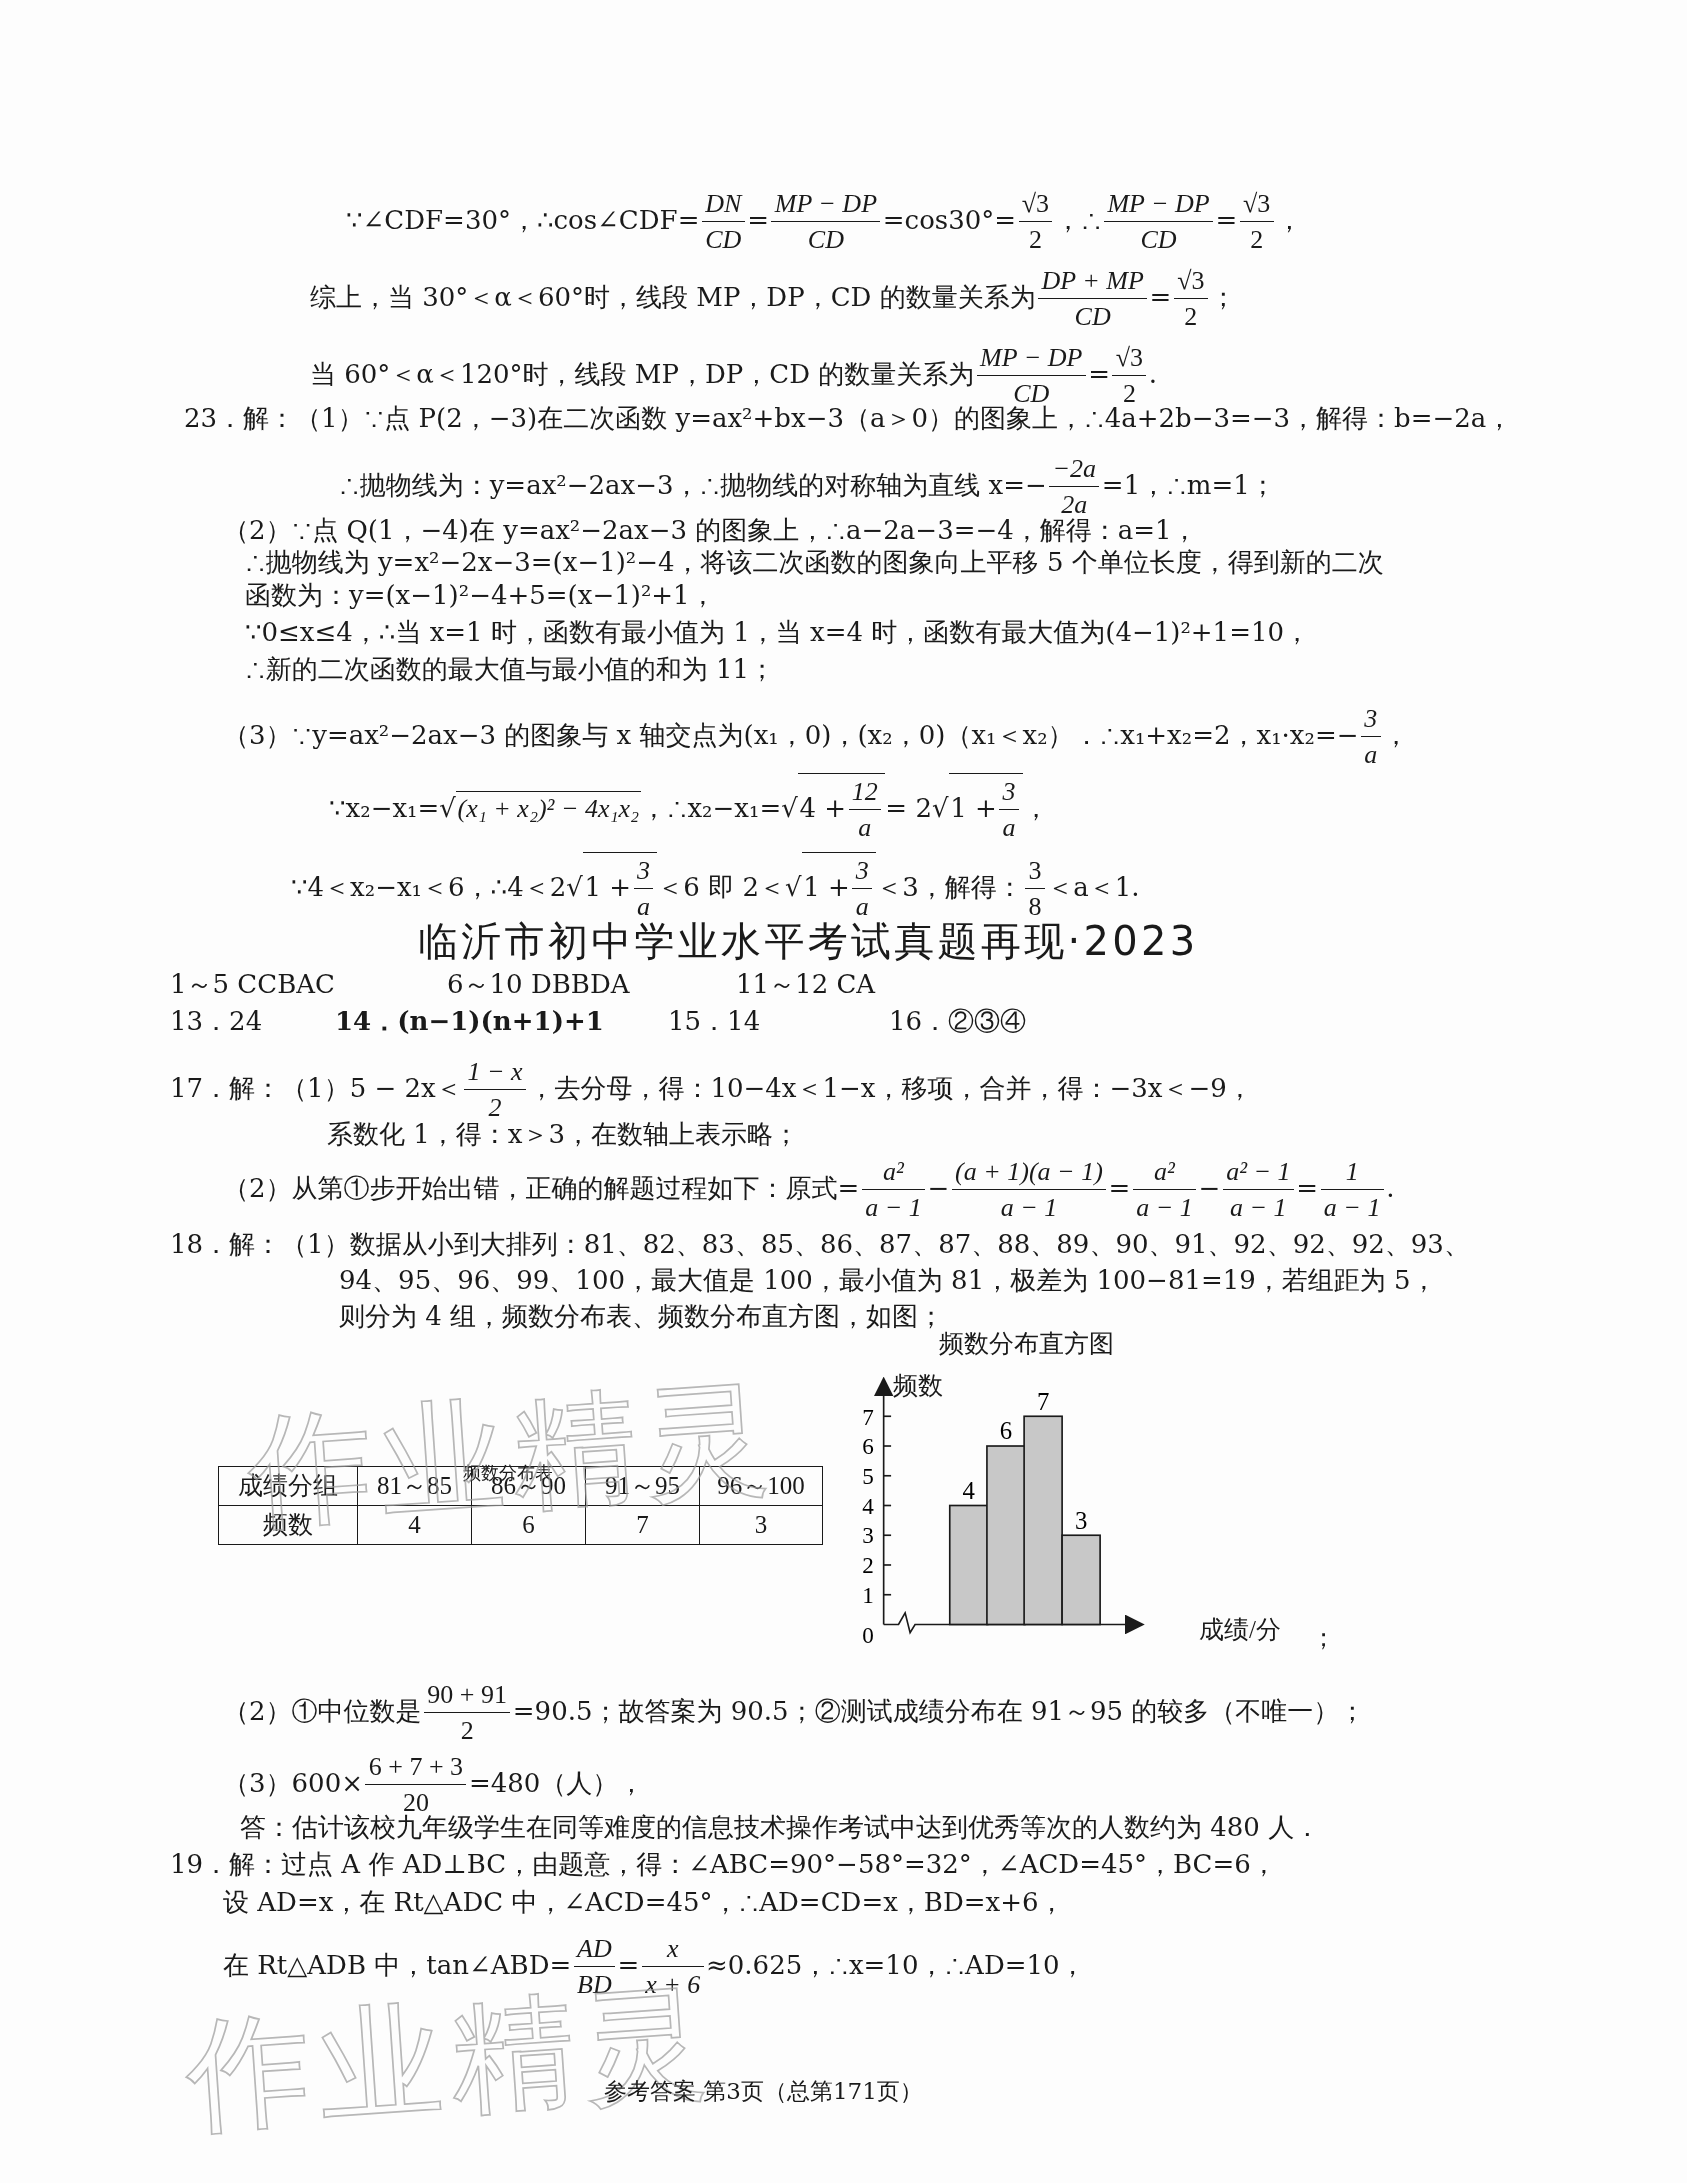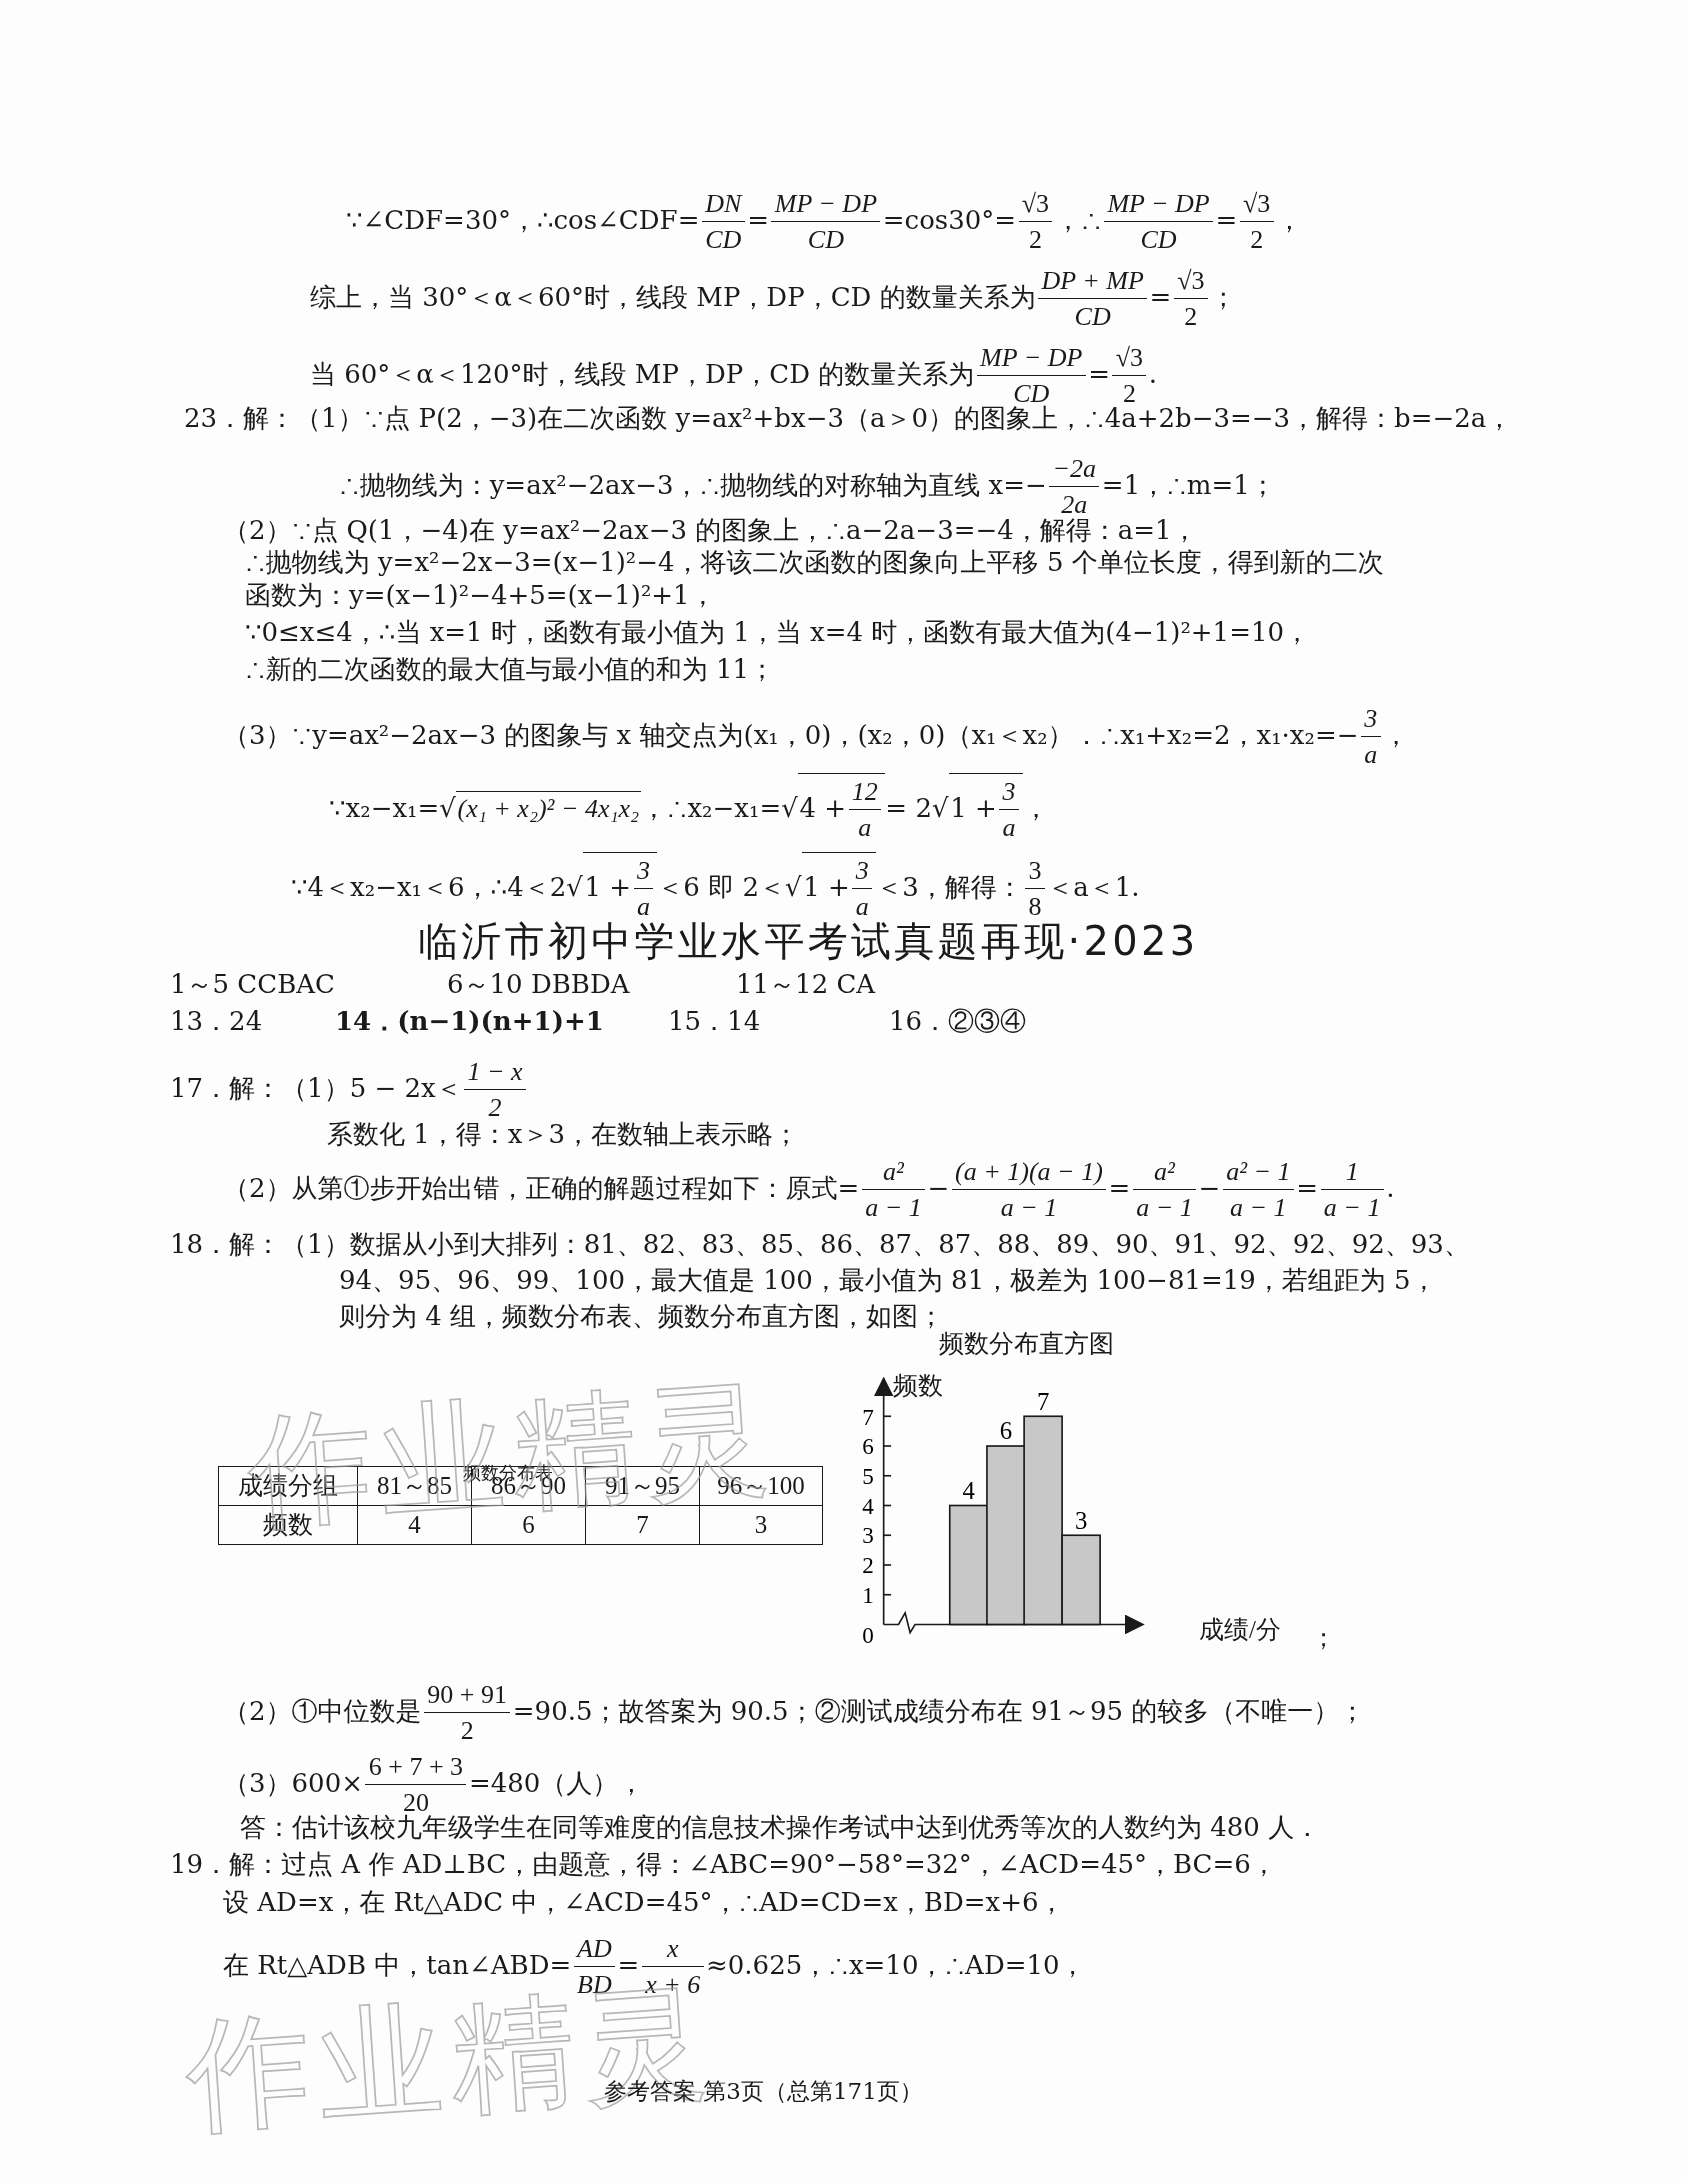--- a/index.html
+++ b/index.html
@@ -60,21 +60,21 @@
 
 <div class="ln" style="left:170px; top:968px;">1～5 CCBAC</div>
 <div class="ln" style="left:447px; top:968px;">6～10 DBBDA</div>
 <div class="ln" style="left:736px; top:968px;">11～12 CA</div>
 <div class="ln" style="left:170px; top:1005px;">13．24</div>
 <div class="ln" style="left:335px; top:1005px;font-weight:bold;">14．(n−1)(n+1)+1</div>
 <div class="ln" style="left:668px; top:1005px;">15．14</div>
 <div class="ln" style="left:889px; top:1005px;">16．②③④</div>
 
 <div class="ln" style="left:170px; top:1054px;">
-  <span>17．解：（1）5 − 2x＜</span><span class="frac i"><span class="num">1 − x</span><span>2</span></span>
+  <span>17．解：（1）5 − 2x＜</span><span class="frac i"><span class="num">1 − x</span><span>2</span></span><span>，去分母，得：10−4x＜1−x，移项，合并，得：−3x＜−9，</span>
 </div>
 <div class="ln" style="left:327px; top:1118px;">系数化 1，得：x＞3，在数轴上表示略；</div>
 <div class="ln" style="left:223px; top:1154px;">
   <span>（2）从第①步开始出错，正确的解题过程如下：原式=</span><span class="frac i"><span class="num">a²</span><span>a − 1</span></span>−<span class="frac i"><span class="num">(a + 1)(a − 1)</span><span>a − 1</span></span>=<span class="frac i"><span class="num">a²</span><span>a − 1</span></span>−<span class="frac i"><span class="num">a² − 1</span><span>a − 1</span></span>=<span class="frac i"><span class="num">1</span><span>a − 1</span></span><span>.</span>
 </div>
 
 <div class="ln" style="left:170px; top:1228px;">18．解：（1）数据从小到大排列：81、82、83、85、86、87、87、88、89、90、91、92、92、92、93、</div>
 <div class="ln" style="left:339px; top:1264px;">94、95、96、99、100，最大值是 100，最小值为 81，极差为 100−81=19，若组距为 5，</div>
 <div class="ln" style="left:339px; top:1300px;">则分为 4 组，频数分布表、频数分布直方图，如图；</div>
 

